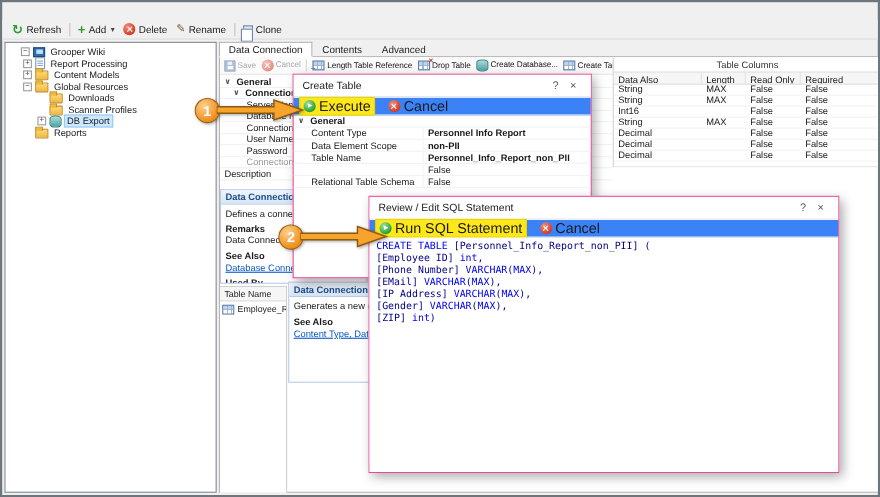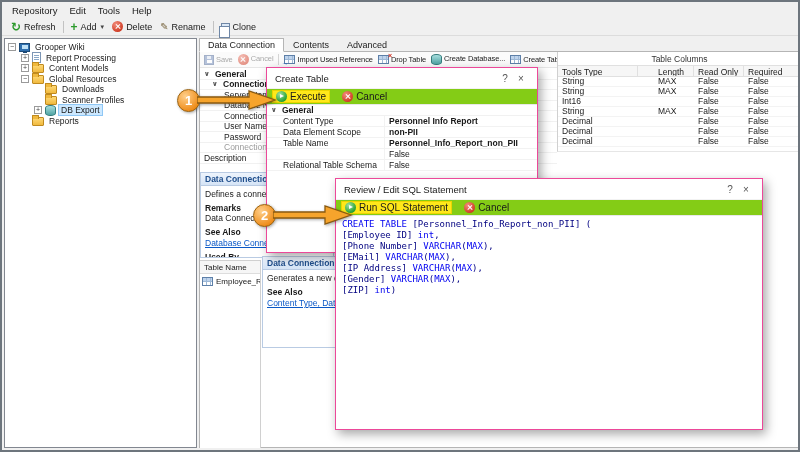--- a/index.html
+++ b/index.html
@@ -41,21 +41,21 @@
   .ic-folder::before{content:"";position:absolute;left:-1px;top:-3px;width:5px;height:3px;background:#f0b93e;border:1px solid #c08a1e;border-bottom:none;border-radius:1px 1px 0 0;}
   .ic-pages{width:9px;height:11px;background:#fff;border:1px solid #7d96b5;}
   .ic-pages::before{content:"";position:absolute;left:1px;top:2px;width:5px;height:1px;background:#8aa7c7;box-shadow:0 2px 0 #8aa7c7,0 4px 0 #8aa7c7;}
   .ic-gear{width:10px;height:10px;background:radial-gradient(circle at 35% 30%,#cfd6dd,#8d98a3);border-radius:50%;border:1px solid #6e7a86;}
   .ovl{position:absolute;font-size:7px;font-weight:700;line-height:7px;}
   .ovl-import{left:-4px;bottom:-3px;color:#1f67c9;}
   .ovl-del{right:-4px;top:-4px;color:#cf2a1b;}
 
   
   .tree-panel{position:absolute;left:2px;top:36px;width:193px;height:410px;background:#fff;border:1px solid #828790;font-size:8.5px;padding-top:3px;overflow:hidden;}
-  .trow{display:flex;align-items:center;height:10px;gap:3px;padding-left:3px;white-space:nowrap;margin-bottom:0.5px;}
+  .trow{display:flex;align-items:center;height:10px;gap:3px;padding-left:14px;white-space:nowrap;margin-bottom:0.5px;}
   .trow.lv1{padding-left:16px;}
   .trow.lv2{padding-left:29px;}
   .exp{width:8px;height:8px;border:1px solid #9a9a9a;background:#fff;font-size:7px;line-height:6px;text-align:center;color:#444;flex:none;}
   .exp.none{border:none;background:transparent;}
   .tlbl{padding:0 2px;}
   .trow.selected .tlbl{background:#cce8ff;box-shadow:0 0 0 1px #8fc7f5;}
 
   
   .tabs{position:absolute;left:197px;top:36px;height:14px;display:flex;font-size:9px;z-index:2;}
   .tab{padding:1px 8px;border:1px solid transparent;color:#222;}
@@ -75,21 +75,21 @@
   .pgrow.ind2{padding-left:24px;}
   .pgrow.dim{color:#9a9a9a;}
   .b{font-weight:700;}
 
   
   .tc-panel{position:absolute;left:357px;top:0;width:244px;height:100px;border-left:1px solid #d0d0d0;border-bottom:1px solid #e6e6e6;font-size:8.5px;background:#fff;}
   .tc-title{height:13px;text-align:center;padding-top:2px;color:#333;}
   .tc-head{display:flex;height:12px;border-top:1px solid #e0e0e0;border-bottom:1px solid #e0e0e0;background:#f6f6f6;}
   .tc-cell{padding:1px 4px;overflow:hidden;white-space:nowrap;}
   .tc-head .tc-cell{border-right:1px solid #e0e0e0;}
-  .tc-c0{width:80px;}.tc-c1{width:40px;margin-left:16px;}.tc-c2{width:50px;}.tc-c3{flex:1;}
+  .tc-c0{width:80px;}.tc-c1{width:40px;}.tc-c2{width:50px;}.tc-c3{flex:1;}
   .tc-row{display:flex;height:10px;border-bottom:1px solid #f3f3f3;}
   .tc-row .tc-cell{padding:0 4px;line-height:9.5px;}
 
   
   .help-panel{position:absolute;border:1px solid #b9cbe3;background:#fff;font-size:8.5px;overflow:hidden;}
   .hp-title{height:13px;background:linear-gradient(#eef4fc,#d5e4f6);color:#1f4e8c;font-weight:700;padding:1px 4px;border-bottom:1px solid #b9cbe3;white-space:nowrap;overflow:hidden;}
   .hp-body{padding:3px 4px;line-height:10.5px;white-space:nowrap;}
   .hp-h{font-weight:700;margin-top:3px;}
   .hp-link{color:#0a58c7;text-decoration:underline;margin-top:1px;}
   .hp1{left:0;top:120px;width:134px;height:86px;}
@@ -98,21 +98,21 @@
   .lp-head{height:13px;background:#f6f6f6;border-bottom:1px solid #ddd;padding:2px 4px;white-space:nowrap;overflow:hidden;}
   .lp-row{display:flex;align-items:center;gap:3px;padding:3px 2px;white-space:nowrap;overflow:hidden;}
 
   
   .dialog{position:absolute;background:#fff;border:1px solid #ec4899;box-shadow:3px 4px 10px rgba(0,0,0,.35);}
   .d1{left:264px;top:65px;width:272px;height:186px;z-index:5;}
   .d2{left:333px;top:176px;width:428px;height:252px;z-index:8;}
   .dlg-title{height:20px;display:flex;align-items:center;padding:0 8px;font-size:9.5px;background:#fff;}
   .dlg-title-text{flex:1;white-space:nowrap;overflow:hidden;}
   .dlg-btn{width:16px;text-align:center;color:#555;font-size:10px;}
-  .dlg-toolbar{height:17px;display:flex;align-items:center;gap:8px;padding:0 5px;border-top:1px solid #f2f2f2;border-bottom:1px solid #e8e8e8;font-size:10px;background:#84cc16;}
+  .dlg-toolbar{height:17px;display:flex;align-items:center;gap:8px;padding:0 5px;border-top:1px solid #f2f2f2;border-bottom:1px solid #e8e8e8;font-size:13px;background:#3b82f6;}
   .dbtn{display:flex;align-items:center;gap:3px;padding:1px 4px;}
   .dbtn.hl{background:#ffe81a;box-shadow:inset 0 0 0 1px #ecd400;}
   .dlg-grid{font-size:8.5px;}
   .dlg-grid .pgrow.cat{height:11px;}
   .dgrow{display:flex;height:11px;border-bottom:1px solid #f2f2f2;align-items:center;}
   .dgname{width:118px;padding-left:16px;border-right:1px solid #f2f2f2;white-space:nowrap;overflow:hidden;height:100%;display:flex;align-items:center;}
   .dgval{padding-left:4px;white-space:nowrap;overflow:hidden;}
 
   .sql-editor{position:absolute;left:0;top:37px;right:0;bottom:0;padding:3px 6px;font-family:"DejaVu Sans Mono","Liberation Mono",monospace;font-size:9px;line-height:11px;background:#fff;overflow:hidden;}
   .sql-kw{color:#0000f0;}
@@ -123,26 +123,20 @@
   .c1{left:175px;top:86px;z-index:6;}
   .c2{left:251px;top:201px;z-index:9;}
   .badge{width:23px;height:23px;border-radius:50%;background:radial-gradient(circle at 35% 30%,#ffcf8a,#ee8b17 75%);border:1.5px solid #9c6410;color:#fff;font-weight:700;font-size:13px;display:flex;align-items:center;justify-content:center;flex:none;}
   .callout svg{margin-left:-3px;}
 </style>
 </head>
 <body>
 
 <div class="app">
 
-  <div class="menubar">
-    <span class="menu-item">Repository</span>
-    <span class="menu-item">Edit</span>
-    <span class="menu-item">Tools</span>
-    <span class="menu-item">Help</span>
-  </div>
 
   <div class="toolbar">
     <div class="tbtn">
       <span class="glyph-refresh">↻</span>
       <span>Refresh</span>
     </div>
     <span class="tsep"></span>
     <div class="tbtn">
       <span class="glyph-plus">+</span>
       <span>Add</span>
@@ -221,21 +215,21 @@
       </div>
       <div class="sbtn disabled">
         <span class="ic ic-cancel"></span>
         <span>Cancel</span>
       </div>
       <span class="vsep"></span>
       <div class="sbtn">
         <span class="ic ic-table">
             <span class="ovl ovl-import">→</span>
           </span>
-        <span>Import Used Reference</span>
+        <span>Length Table Reference</span>
       </div>
       <div class="sbtn">
         <span class="ic ic-table">
             <span class="ovl ovl-del">×</span>
           </span>
         <span>Drop Table</span>
       </div>
       <div class="sbtn">
         <span class="ic ic-cylinder"></span>
         <span>Create Database...</span>
@@ -275,21 +269,21 @@
         <span>Connection String</span>
       </div>
       <div class="pgrow">
         <span>Description</span>
       </div>
     </div>
 
     <div class="tc-panel">
       <div class="tc-title">Table Columns</div>
       <div class="tc-head">
-        <div class="tc-cell tc-c0">Tools Type</div>
+        <div class="tc-cell tc-c0">Data Also</div>
         <div class="tc-cell tc-c1">Length</div>
         <div class="tc-cell tc-c2">Read Only</div>
         <div class="tc-cell tc-c3">Required</div>
       </div>
       <div>
           <div class="tc-row">
             <div class="tc-cell tc-c0">String</div>
             <div class="tc-cell tc-c1">MAX</div>
             <div class="tc-cell tc-c2">False</div>
             <div class="tc-cell tc-c3">False</div>

